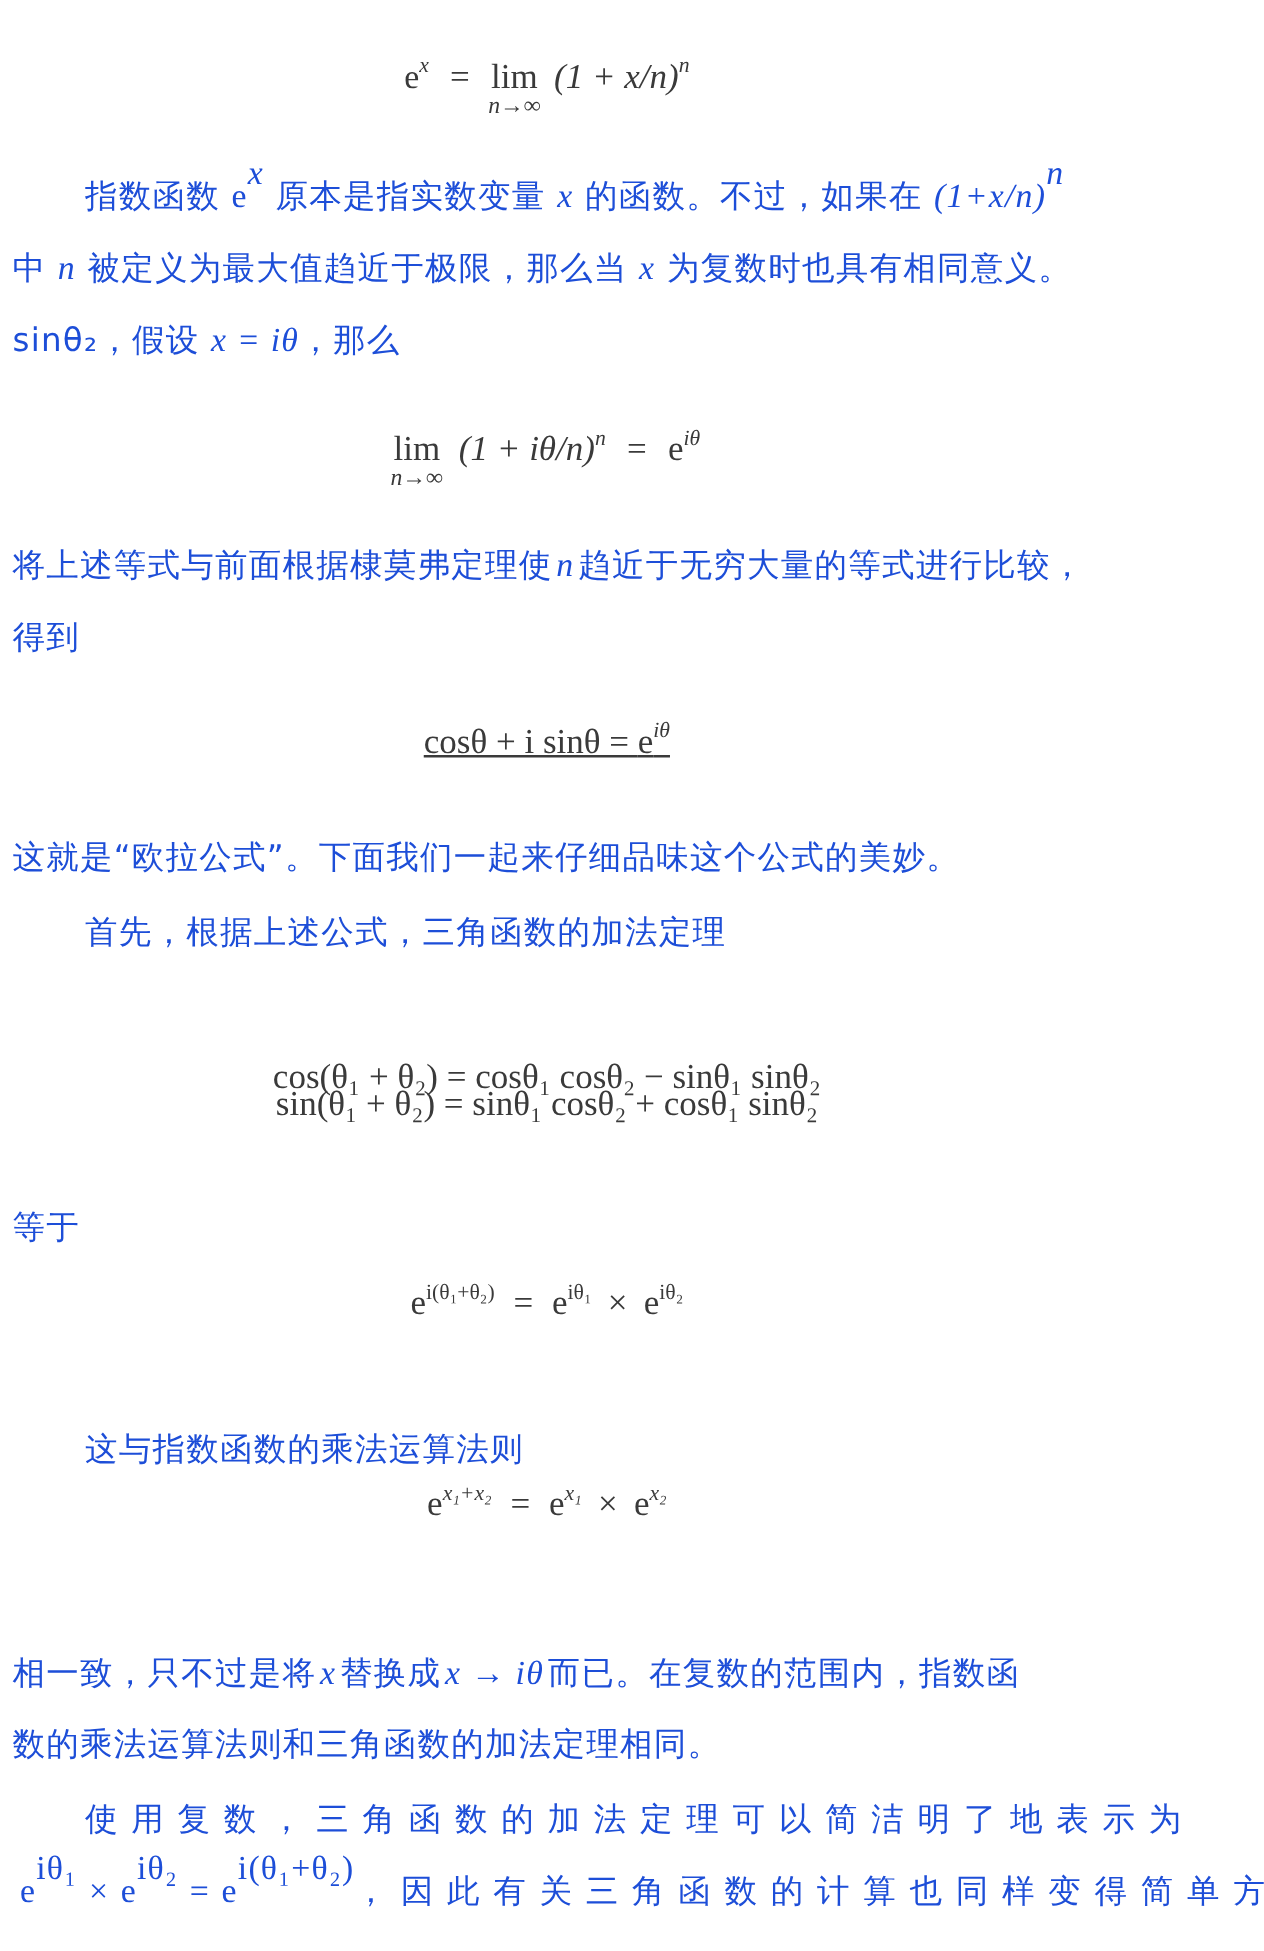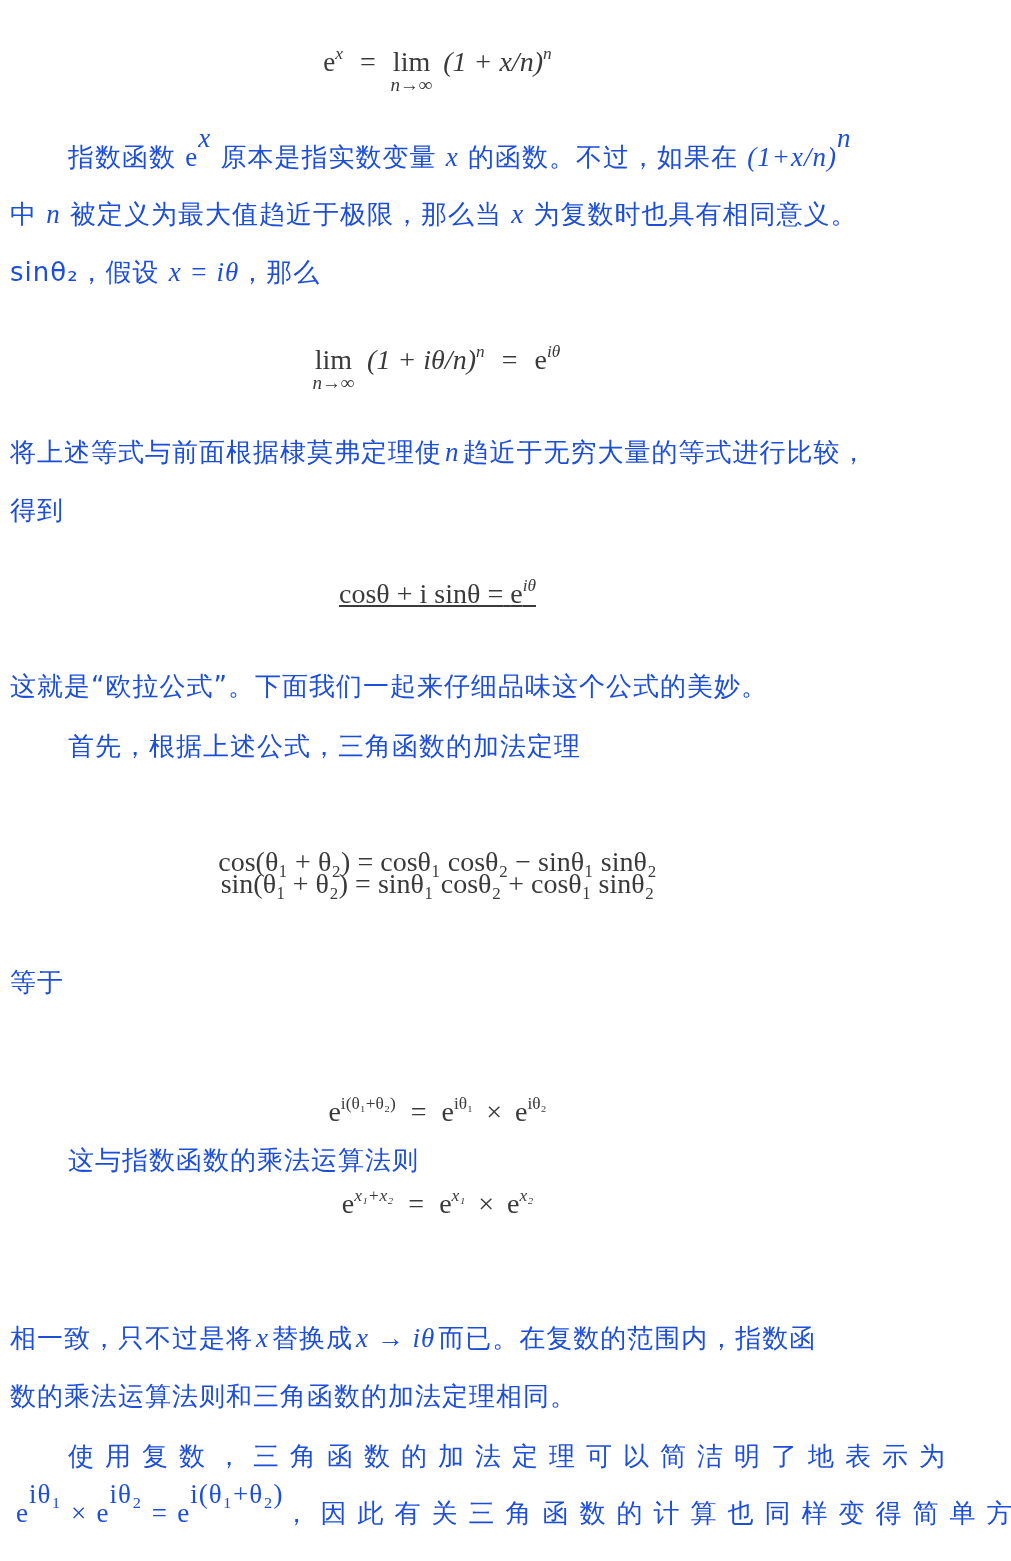--- a/index.html
+++ b/index.html
@@ -56,21 +56,21 @@
   </div>
 
   <div class="line cn" style="top:668px; left:10px;">这就是“欧拉公式”。下面我们一起来仔细品味这个公式的美妙。</div>
   <div class="line cn" style="top:728px; left:68px;">首先，根据上述公式，三角函数的加法定理</div>
 
   <div class="eq" style="top:814px;margin-top:32px;">cos(θ₁ + θ₂) = cosθ₁ cosθ₂ − sinθ₁ sinθ₂</div>
   <div class="eq" style="top:868px;">sin(θ₁ + θ₂) = sinθ₁ cosθ₂ + cosθ₁ sinθ₂</div>
 
   <div class="line cn" style="top:964px; left:10px;">等于</div>
 
-  <div class="eq" style="top:1096px;">
+  <div class="eq" style="top:1027px;">
     <span>e</span><sup>i(θ₁+θ₂)</sup>
     <span style="margin:0 8px;">=</span>
     <span>e</span><sup>iθ₁</sup>
     <span style="margin:0 6px;">×</span>
     <span>e</span><sup>iθ₂</sup>
   </div>
 
   <div class="line cn" style="top:1142px; left:68px;">这与指数函数的乘法运算法则</div>
 
   <div class="eq" style="top:1188px;">

